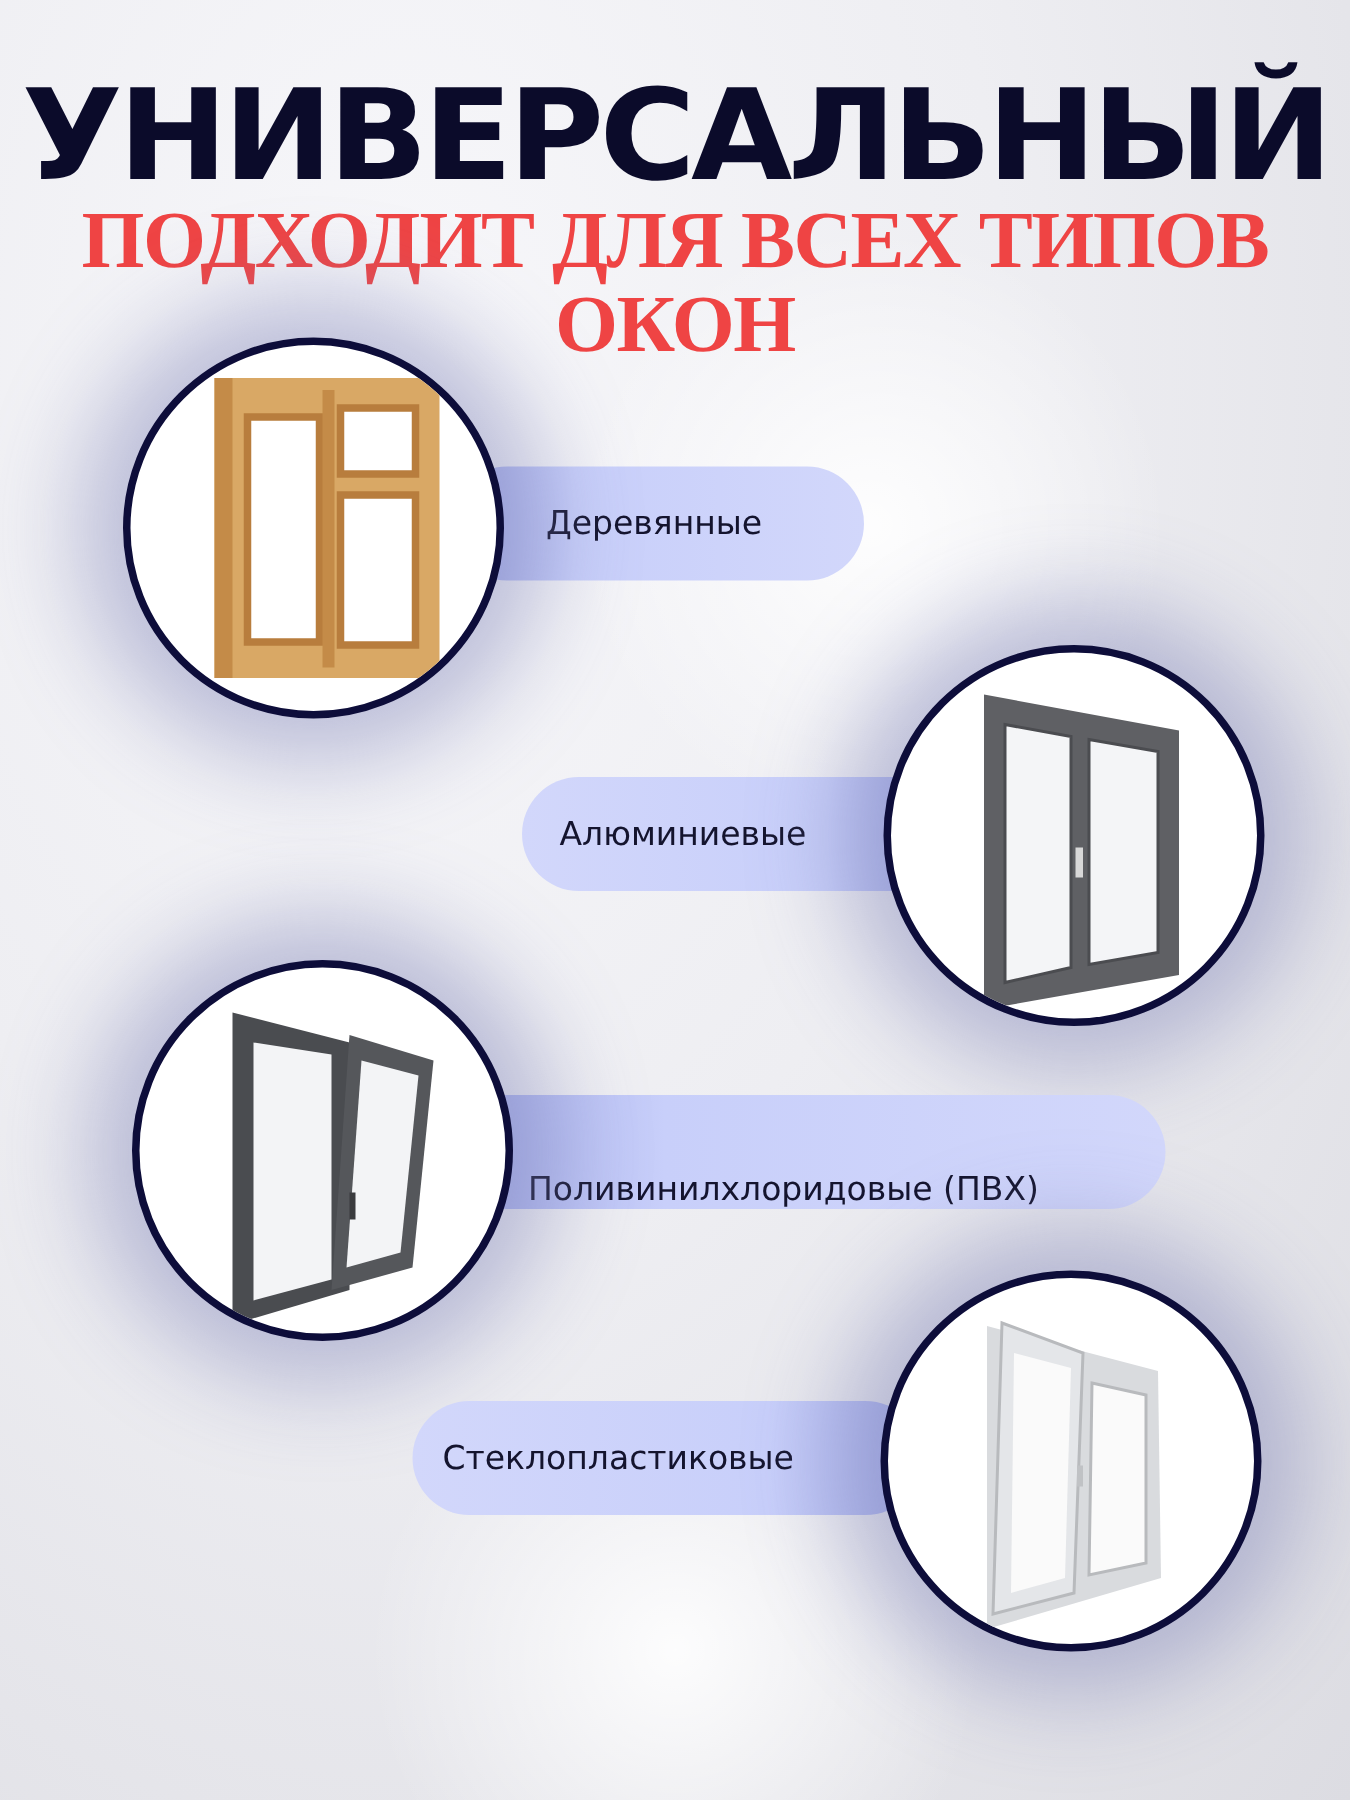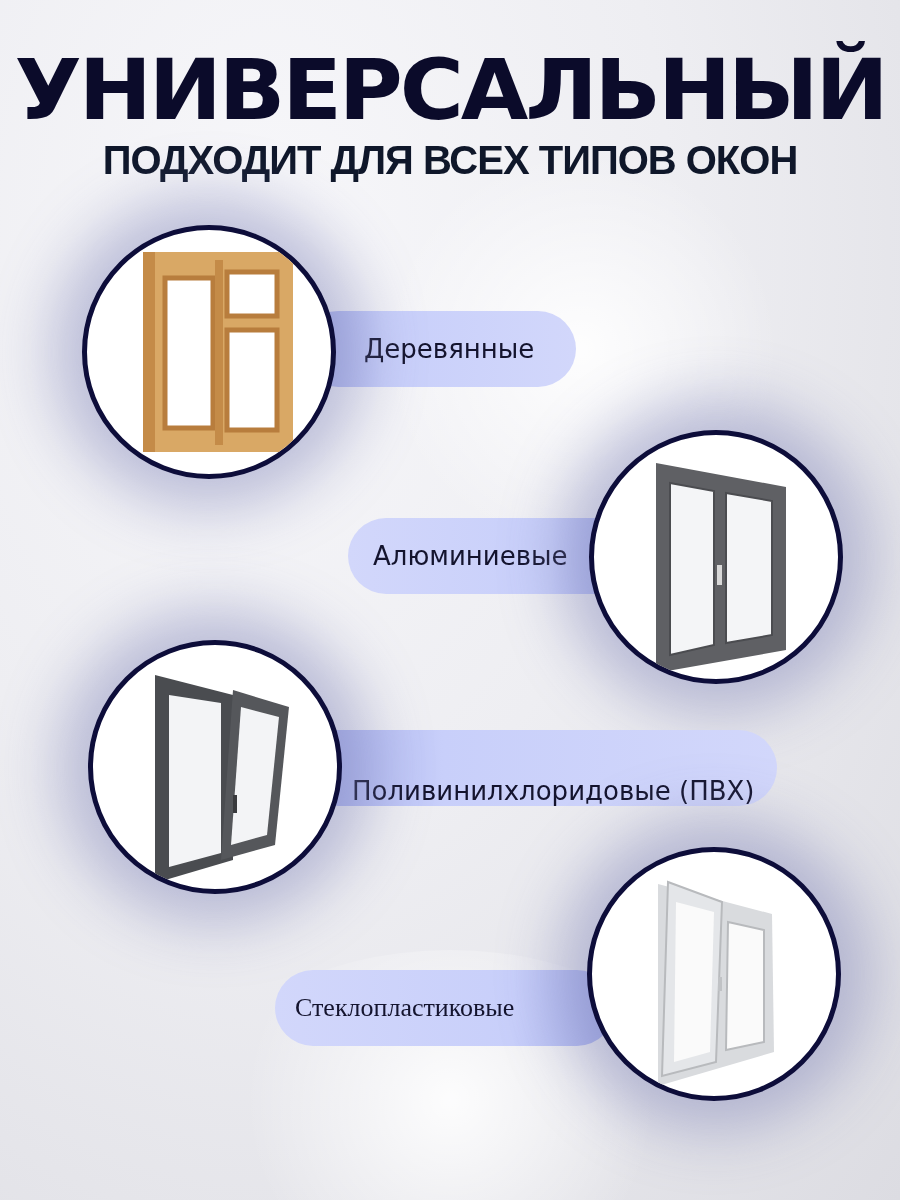--- a/index.html
+++ b/index.html
@@ -10,27 +10,27 @@
   }
   .bg-glow { position: absolute; border-radius: 50%; pointer-events: none; }
   .title {
     position: absolute; left: 0; right: 0; top: 30px; text-align: center;
     font-family: "DejaVu Sans", sans-serif; font-weight: bold;
     font-size: 84px; letter-spacing: -3px; color: #0b0b2a;
     transform: scaleX(1.04); line-height: 120px;
   }
   .subtitle {
     position: absolute; left: 0; right: 0; top: 132px; text-align: center;
-    font-family: Liberation Sans, sans-serif; font-weight: bold;
-    font-size: 40px; color: #0f172a; letter-spacing: -1px; line-height: 56px;
+    font-family: Liberation Serif, serif; font-weight: bold;
+    font-size: 54px; color: #ef4444; letter-spacing: -1px; line-height: 56px;
   }
   .pill {
     position: absolute; height: 76px; border-radius: 38px;
     display: flex; align-items: center;
-    font-family: "DejaVu Sans", sans-serif; font-size: 26px; color: #14142e;
+    font-family: "DejaVu Sans", sans-serif; font-size: 22px; color: #14142e;
   }
   .pill-right { background: linear-gradient(90deg, #aab2ec 0%, #c8cffa 30%, #d2d7fb 100%); }
   .pill-left  { background: linear-gradient(90deg, #d2d7fb 0%, #c8cffa 70%, #a9b1ea 100%); }
   .circle {
     position: absolute; width: 244px; height: 244px; border-radius: 50%;
     background: #ffffff; border: 5px solid #0d0d3a; overflow: hidden;
     box-shadow: 0 0 60px 30px rgba(120,125,180,0.45);
   }
   .circle svg { position: absolute; left: 0; top: 0; width: 244px; height: 244px; }
 </style>
@@ -75,21 +75,21 @@
 <div class="circle" style="left:88px;top:640px;">
   <svg viewBox="0 0 244 244">
     <polygon points="62,30 140,50 140,215 62,238" fill="#4a4c50"></polygon>
     <polygon points="76,50 128,58 128,208 76,222" fill="#f3f4f6"></polygon>
     <polygon points="140,45 196,62 182,200 128,215" fill="#55575b"></polygon>
     <polygon points="148,62 186,72 174,190 138,200" fill="#f3f4f6"></polygon>
     <rect x="140" y="150" width="4" height="18" fill="#3a3b3e"></rect>
   </svg>
 </div>
 
-<div class="pill pill-left" style="left:275px;top:970px;width:340px;padding-left:20px;box-sizing:border-box;font-family:Liberation Serif, serif;">
+<div class="pill pill-left" style="left:275px;top:934px;width:340px;padding-left:20px;box-sizing:border-box;">
   <span>Стеклопластиковые</span>
 </div>
 <div class="circle" style="left:587px;top:847px;">
   <svg viewBox="0 0 244 244">
     <polygon points="66,32 180,62 182,200 66,234" fill="#d9dbde"></polygon>
     <polygon points="76,30 130,50 124,210 70,224" fill="#e4e6e9" stroke="#b8babd" stroke-width="2"></polygon>
     <polygon points="84,50 122,60 118,200 82,210" fill="#fafafa"></polygon>
     <polygon points="136,70 172,78 172,190 134,198" fill="#fafafa" stroke="#b8babd" stroke-width="2"></polygon>
     <rect x="126" y="125" width="4" height="14" fill="#c0c2c5"></rect>
   </svg>

